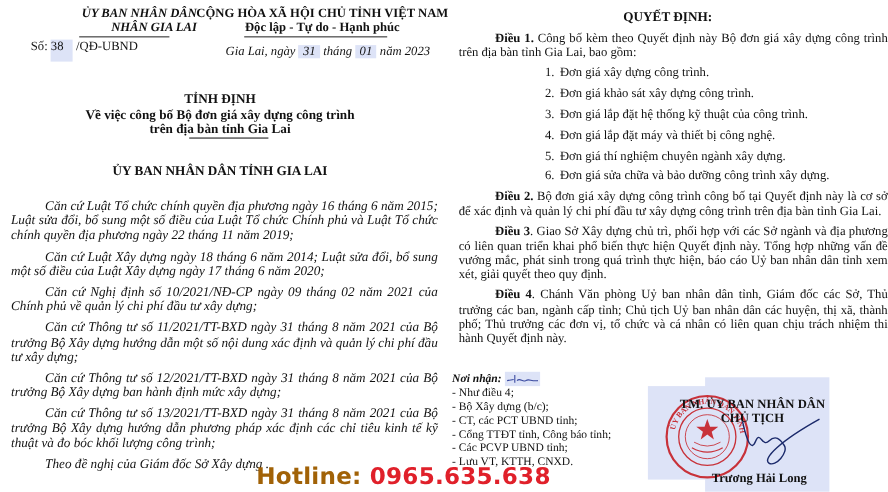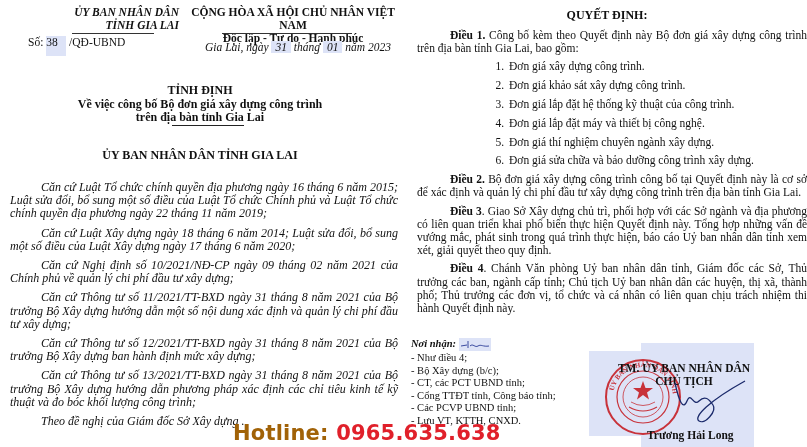--- a/index.html
+++ b/index.html
@@ -54,31 +54,31 @@
   .hotline { left:233px; top:421px; font-family:"DejaVu Sans","Liberation Sans",sans-serif; font-weight:bold; font-size:21px; letter-spacing:0.2px; white-space:nowrap; }
   .hotline .k { color:#a16207; }
   .hotline .v { color:#e0202a; }
 </style>
 </head>
 <body>
 
 <div id="left" class="page">
   <div class="abs org">
     <div>ỦY BAN NHÂN DÂN</div>
-    <div>TỈNH GIA LAI</div>
+    <div>NHÂN GIA LAI</div>
   </div>
   <div class="abs org-line"></div>
   <div class="abs docno">
     <span>Số:</span>
     <span class="num hl">38</span>
     <span>/QĐ-UBND</span>
   </div>
 
   <div class="abs nation">
-    <div>CỘNG HÒA XÃ HỘI CHỦ NHÂN VIỆT NAM</div>
+    <div>CỘNG HÒA XÃ HỘI CHỦ TỈNH VIỆT NAM</div>
     <div class="motto">Độc lập - Tự do - Hạnh phúc</div>
   </div>
   <div class="abs nation-line"></div>
   <div class="abs place">
     <span>Gia Lai, ngày </span><span class="hlbox">31</span><span> tháng </span><span class="hlbox">01</span><span> năm 2023</span>
   </div>
 
   <div class="abs qd-title">
     <div>TỈNH ĐỊNH</div>
     <div>Về việc công bố Bộ đơn giá xây dựng công trình</div>

